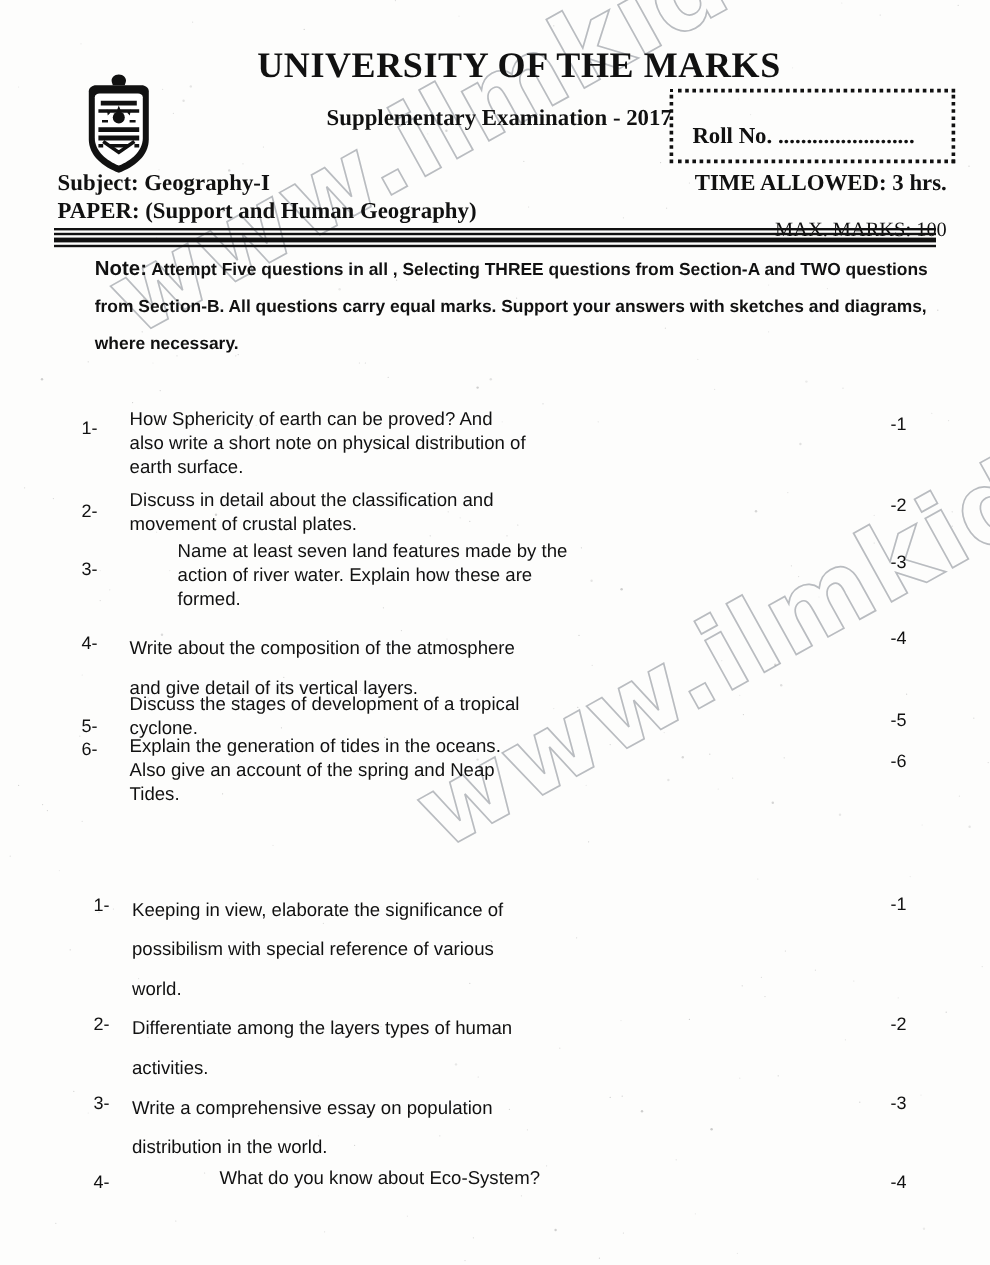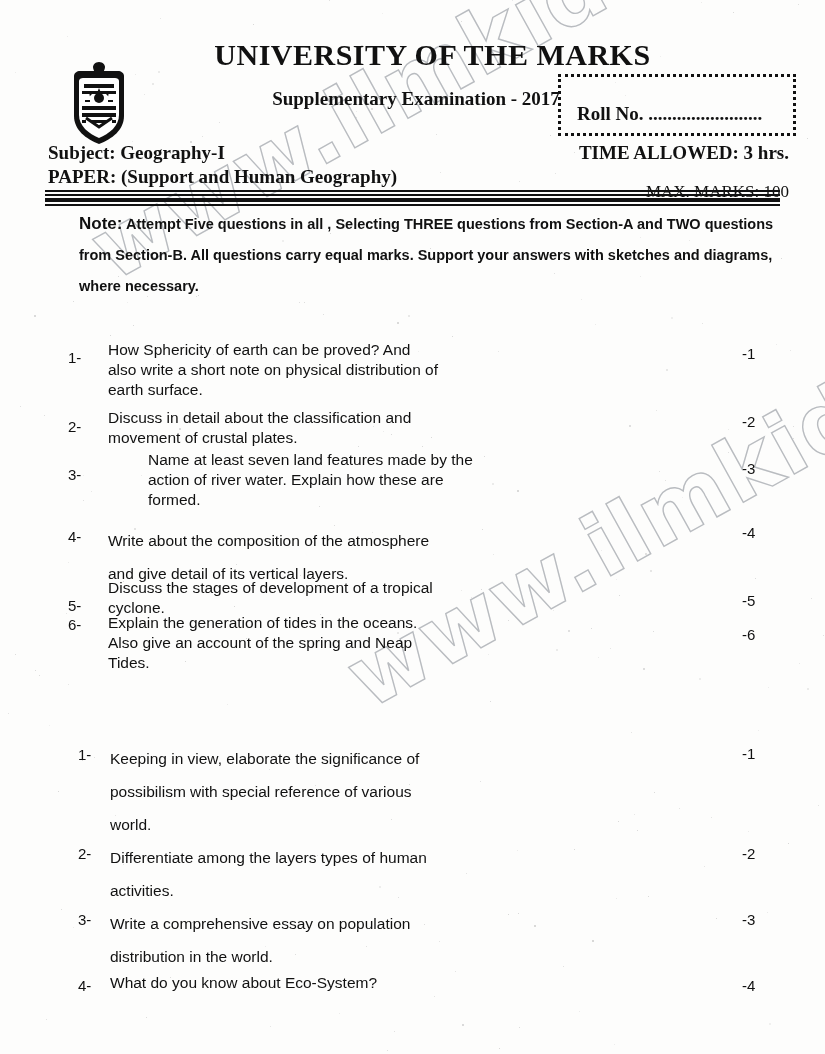--- a/index.html
+++ b/index.html
@@ -196,21 +196,21 @@
     <div class="qnum" style="left:78px;top:746px;">1-</div>
     <div class="qtext sp-lines" style="left:110px;top:742px;width:340px;">Keeping in view, elaborate the significance of possibilism with special reference of various world.</div>
 
     <div class="qnum" style="left:78px;top:845px;">2-</div>
     <div class="qtext sp-lines" style="left:110px;top:841px;width:345px;">Differentiate among the layers types of human activities.</div>
 
     <div class="qnum" style="left:78px;top:911px;">3-</div>
     <div class="qtext sp-lines" style="left:110px;top:907px;width:340px;">Write a comprehensive essay on population distribution in the world.</div>
 
     <div class="qnum" style="left:78px;top:977px;">4-</div>
-    <div class="qtext" style="left:110px;top:973px;width:340px;">What do you know about Eco-System?</div>
+    <div class="qtext" style="left:110px;top:973px;width:340px;text-align:right;">What do you know about Eco-System?</div>
   </div>
 
   <div class="qwrap">
     <div class="unum" style="left:742px;top:745px;">-1</div>
 
     <div class="unum" style="left:742px;top:845px;">-2</div>
 
     <div class="unum" style="left:742px;top:911px;">-3</div>
 
     <div class="unum" style="left:742px;top:977px;">-4</div>

